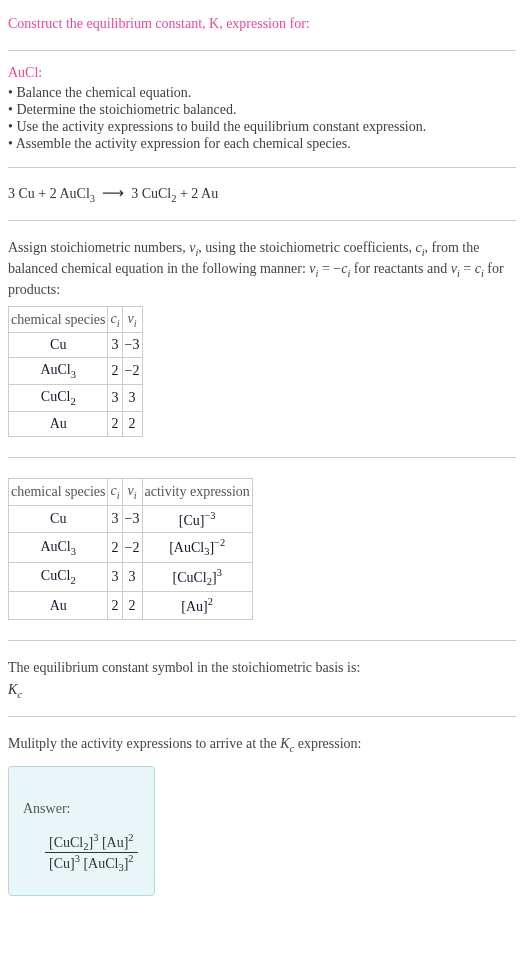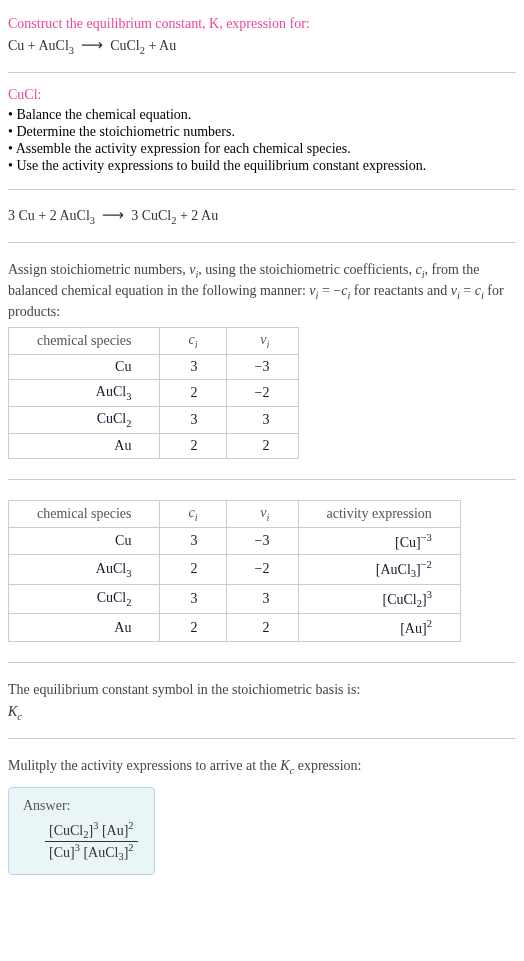--- a/index.html
+++ b/index.html
@@ -32,65 +32,65 @@
     .sub { vertical-align: sub; font-size: 0.75em; }
     .sup { vertical-align: super; font-size: 0.75em; }
     .arrow { font-size: 1.1em; }
     .italic { font-style: italic; }
     table {
       border-collapse: collapse;
       margin: 6px 0;
     }
     th, td {
       border: 1px solid #ccc;
-      padding: 4px 28px;
-      text-align: right;
+      padding: 4px 2px;
+      text-align: center;
       font-weight: normal;
       color: #555;
     }
     th { color: #555; }
     td { color: #0f172a; }
     .answer-box {
       background: #eaf5f8;
       border: 1px solid #b5d8e0;
       border-radius: 4px;
       padding: 10px 14px;
       margin: 6px 0;
       display: inline-block;
     }
     .answer-label {
       color: #555;
       margin-bottom: 6px;
+      margin-top: 24px;
     }
     .frac {
       display: inline-block;
       vertical-align: middle;
       text-align: center;
-      margin: 0 2px;
+      margin: 9px 2px;
     }
     .frac .num { display: block; border-bottom: 1px solid #333; padding: 0 4px; }
     .frac .den { display: block; padding: 0 4px; }
-    .plan-item { margin: 1px 0; color:#000000; }
+    .plan-item { margin: 1px 0; color:#404040; }
     .para { color:#444; line-height: 1.35; margin: 4px 0;}
   </style>
 </head>
 <body>
 
 <div class="section">
   <div class="title">Construct the equilibrium constant, K, expression for:</div>
-  <div class="equation">Cu + AuCl<span class="sub">3</span> &nbsp;<span class="arrow">⟶</span>&nbsp; CuCl<span class="sub">2</span> + Au</div>
 </div>
 <hr class="divider">
 
 <div class="section">
-  <div class="title">CuCl:</div>
+  <div class="title">AuCl:</div>
   <div class="plan-item">• Balance the chemical equation.</div>
-  <div class="plan-item">• Determine the stoichiometric numbers.</div>
+  <div class="plan-item">• Determine the stoichiometric balanced.</div>
+  <div class="plan-item">• Use the activity expressions to build the equilibrium constant expression.</div>
   <div class="plan-item">• Assemble the activity expression for each chemical species.</div>
-  <div class="plan-item">• Use the activity expressions to build the equilibrium constant expression.</div>
 </div>
 <hr class="divider">
 
 <div class="section">
   <div class="equation">3 Cu + 2 AuCl<span class="sub">3</span> &nbsp;<span class="arrow">⟶</span>&nbsp; 3 CuCl<span class="sub">2</span> + 2 Au</div>
 </div>
 <hr class="divider">
 
 <div class="section">
   <div class="para">Assign stoichiometric numbers, <span class="italic">ν<span class="sub">i</span></span>, using the stoichiometric coefficients, <span class="italic">c<span class="sub">i</span></span>, from the balanced chemical equation in the following manner: <span class="italic">ν<span class="sub">i</span></span> = −<span class="italic">c<span class="sub">i</span></span> for reactants and <span class="italic">ν<span class="sub">i</span></span> = <span class="italic">c<span class="sub">i</span></span> for products:</div>

